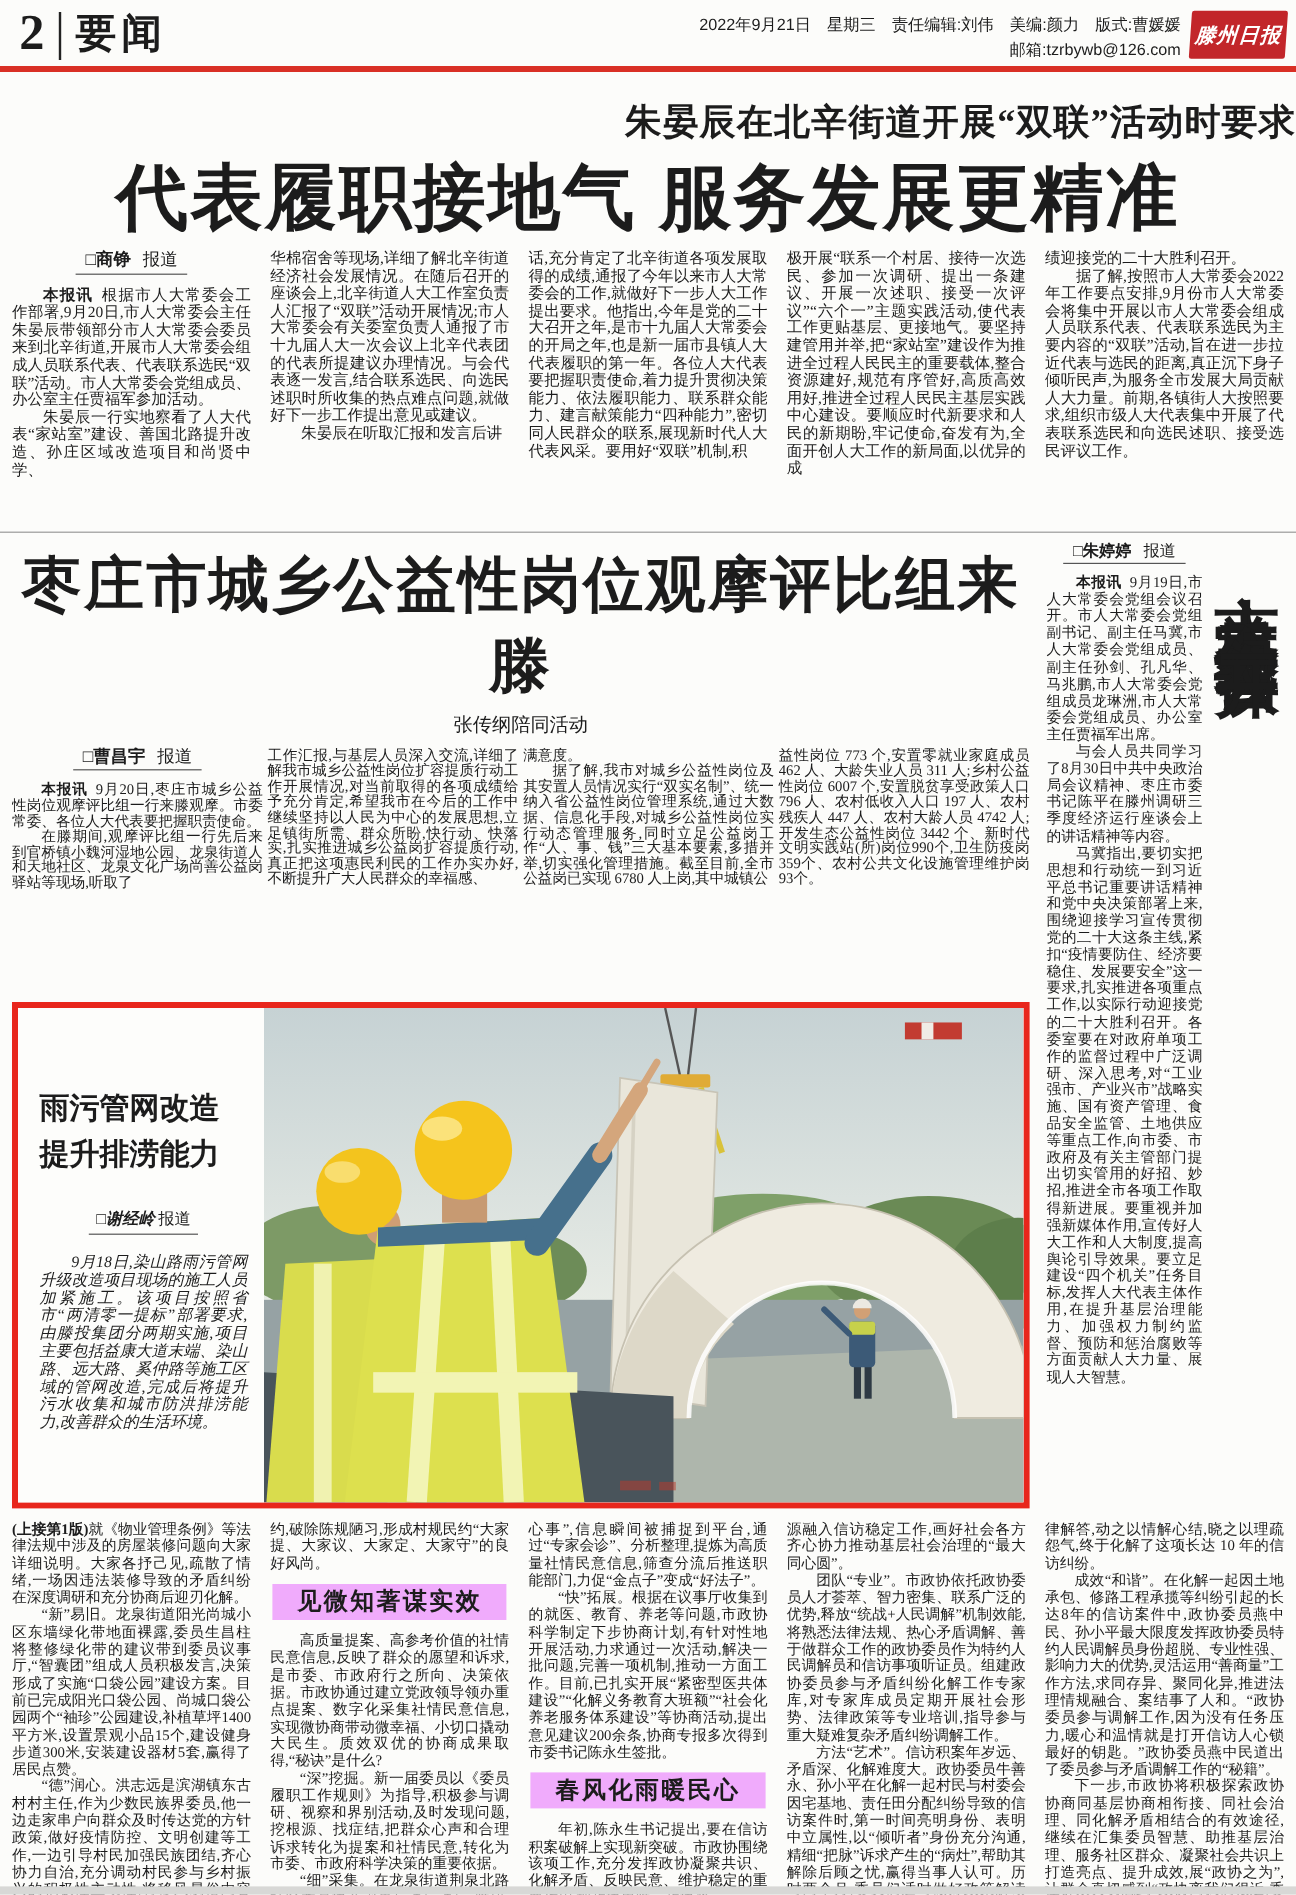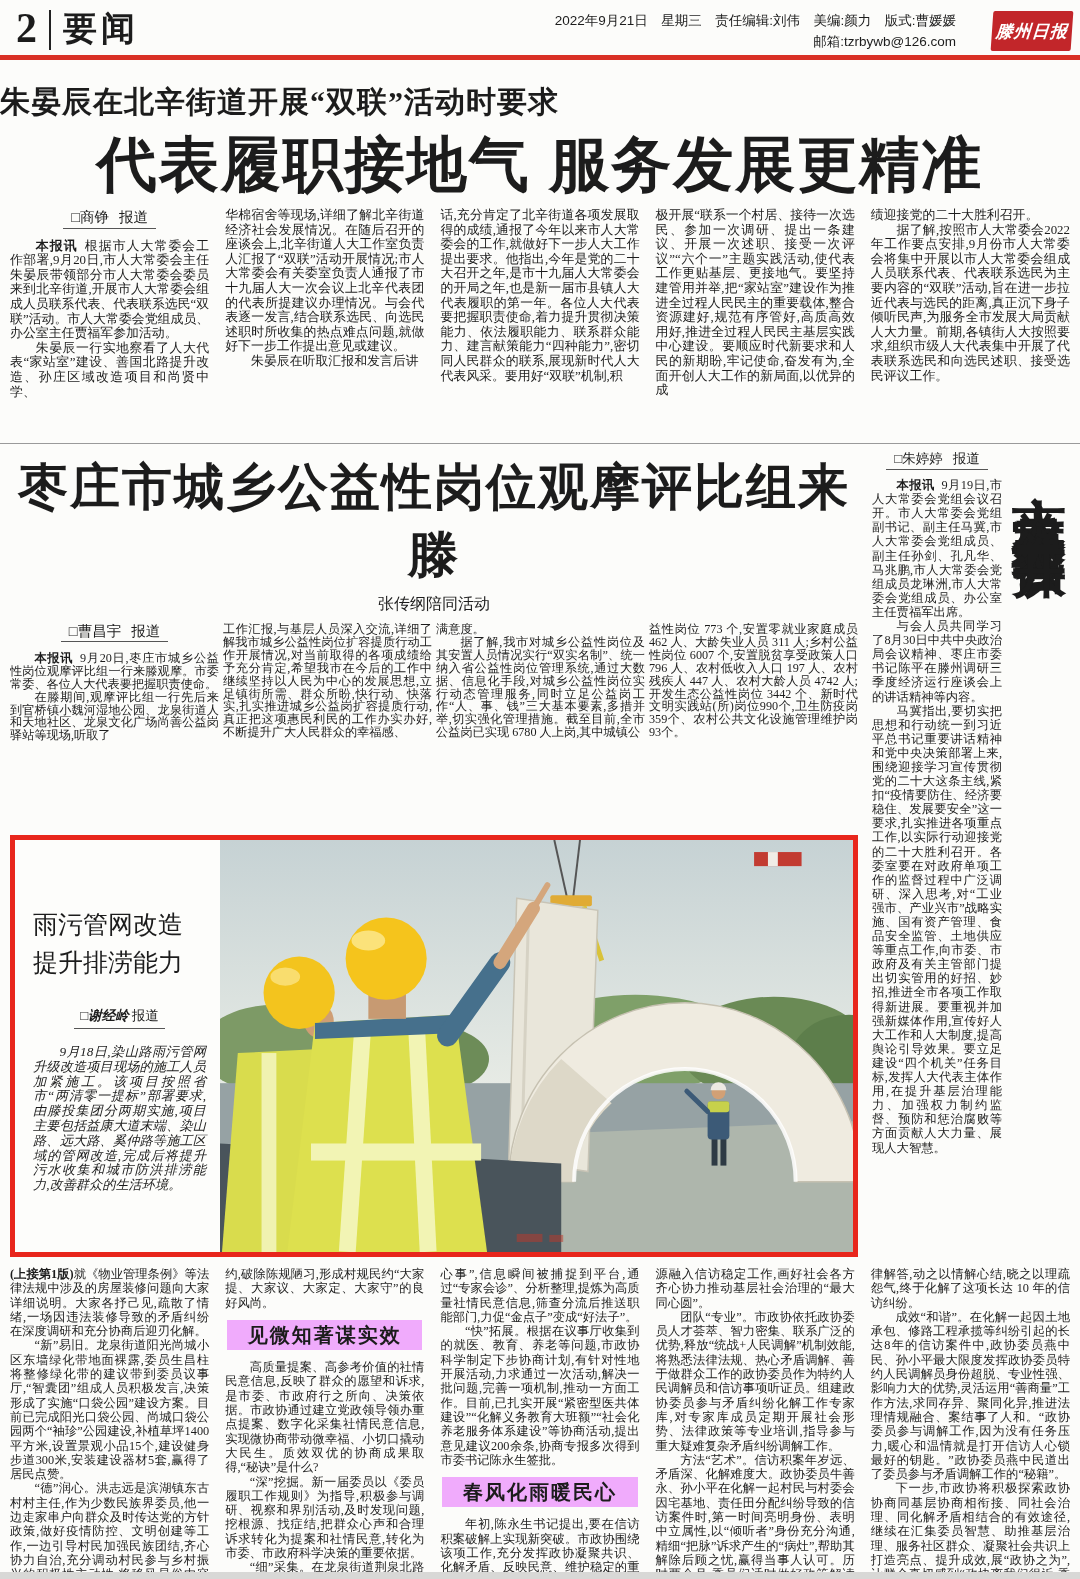--- a/index.html
+++ b/index.html
@@ -7,50 +7,50 @@
   .page {
     width:1080px; height:1579px; margin:0 auto; position:relative;
     background:#fcfcfa; color:#1c1c1c; overflow:hidden;
     font-family:"Liberation Serif", serif;
   }
   
   .masthead { display:flex; align-items:flex-start; padding:8px 8px 0 16px; height:52px; }
   .page-num { font-family:"Liberation Serif", serif; font-size:42px; font-weight:700; line-height:40px; }
   .mast-divider { width:2px; background:#222; height:40px; margin:2px 12px 0 12px; }
   .section-name { font-size:34px; font-weight:900; letter-spacing:4px; line-height:40px; font-family:"Liberation Sans", sans-serif; }
-  .mast-right { margin-left:auto; display:flex; align-items:center;gap:28px; }
+  .mast-right { margin-left:auto; display:flex; align-items:flex-start; }
   .mast-text { text-align:right; font-size:13.5px; line-height:1.55; padding-top:3px; font-family:"Liberation Sans", sans-serif; }
   .mast-logo {
     width:80px; height:40px; background:#c2262a; margin-left:8px; margin-top:1px;
     color:#fff; display:flex; align-items:center; justify-content:center;
     font-style:italic; font-weight:700; font-size:17px; letter-spacing:1px;
     transform:skewX(-4deg); border-radius:2px;
   }
   .red-rule { height:5px; background:#d93025; margin-top:3px; }
   
-  .a1-kicker { text-align:left; font-size:30px; font-weight:700; margin-top:22px; letter-spacing:1px; }
+  .a1-kicker { text-align:right; font-size:30px; font-weight:700; margin-top:22px; letter-spacing:1px; }
   .a1-headline { text-align:center; font-size:60px; font-weight:900; letter-spacing:2px; line-height:1.05; margin-top:10px; font-family:"Liberation Sans", sans-serif; }
   .a1-cols { display:flex; gap:16px; padding:12px 10px 8px 10px; height:248px; overflow:hidden; border-bottom:1px solid #9a9a9a; }
   .col { flex:1; font-size:12.9px; line-height:14.6px; text-align:justify; text-justify:inter-ideograph; }
   .byline { width:max-content; margin:2px auto 10px auto; border-bottom:1.5px solid #555; padding:0 8px 3px 8px; font-size:14.5px; }
-  .byline b { font-weight:400; margin-right:10px;margin-top:28px; }
+  .byline b { font-weight:700; margin-right:10px;margin-top:28px; }
   .para { text-indent:2em; }
   .cont { text-indent:0; }
   .lead { font-weight:700; margin-right:0.55em; }
   
   .mid { display:flex; padding:6px 10px 0 10px; }
   .mid-left { width:856px; }
   .a2-headline { text-align:center; font-size:50px; font-weight:900; letter-spacing:2px; margin-top:4px; }
   .a2-sub { text-align:center; font-size:16px; margin-top:6px; margin-bottom:8px; }
   .a2-cols { display:flex; gap:4px; height:202px; overflow:hidden; }
   .a2-cols .col { font-size:12.2px; line-height:12.9px; }
   
   .photo-box { margin-top:10px; border:5px solid #e8261c; height:422px; display:flex; background:#fff; }
   .photo-caption { width:205px; padding:66px 14px 0 18px; background:#fdfdfb; }
-  .cap-title { font-size:25px; font-weight:400; line-height:1.5; font-family:"Liberation Sans", sans-serif; }
+  .cap-title { font-size:25px; font-weight:700; line-height:1.5; font-family:"Liberation Sans", sans-serif; }
   .cap-byline { width:max-content; margin:26px auto 16px auto; border-bottom:1.5px solid #555; padding:0 6px 3px 6px; font-size:13.5px; }
   .cap-byline b { font-weight:700; margin-right:3px;font-style:italic; }
   .cap-text { font-size:13.2px; line-height:14.8px; font-style:italic; text-align:justify; text-justify:inter-ideograph; }
   .photo-area { flex:1; overflow:hidden; }
   .photo-area svg { display:block; width:100%; height:100%; }
   
   .mid-right { flex:1; display:flex; padding-left:14px; }
   .a3-text { width:130px; font-size:12.3px; line-height:14.1px; text-align:justify; text-justify:inter-ideograph; height:716px; overflow:hidden; }
   .a3-text .byline { font-size:13.5px; margin-bottom:8px; }
   .a3-title {

